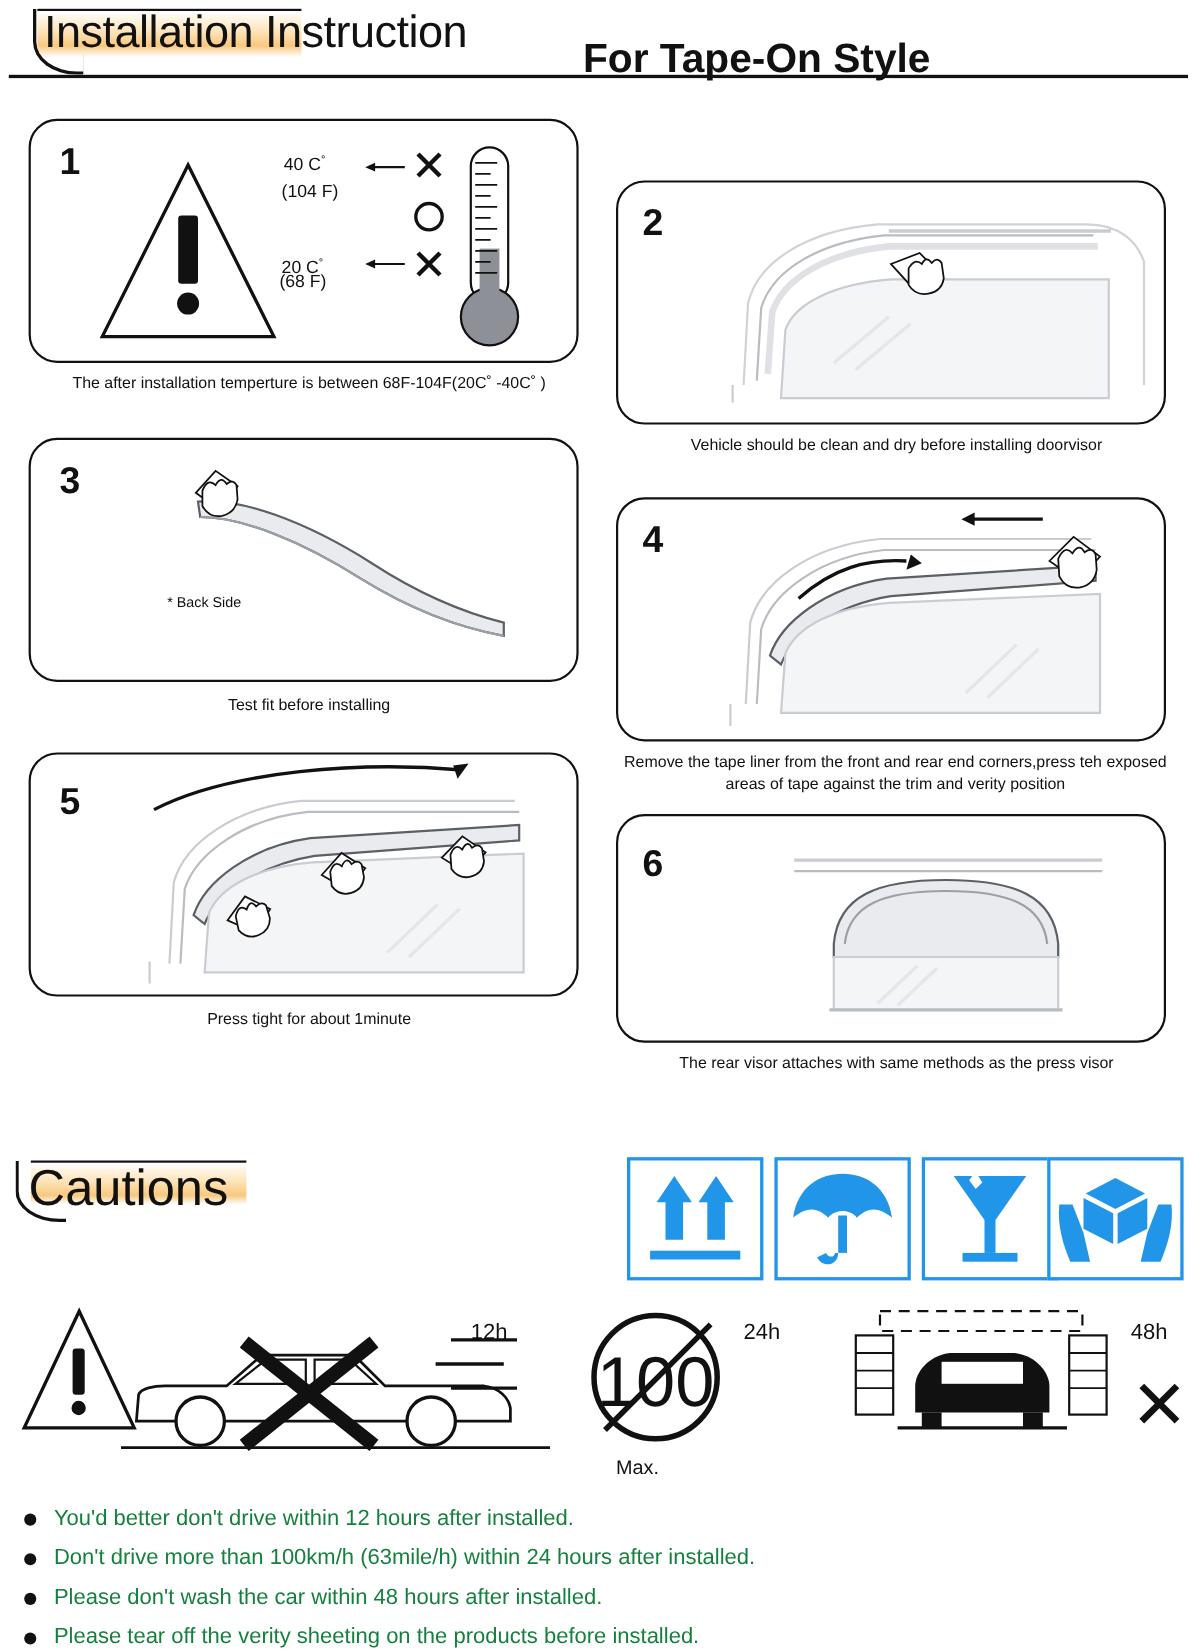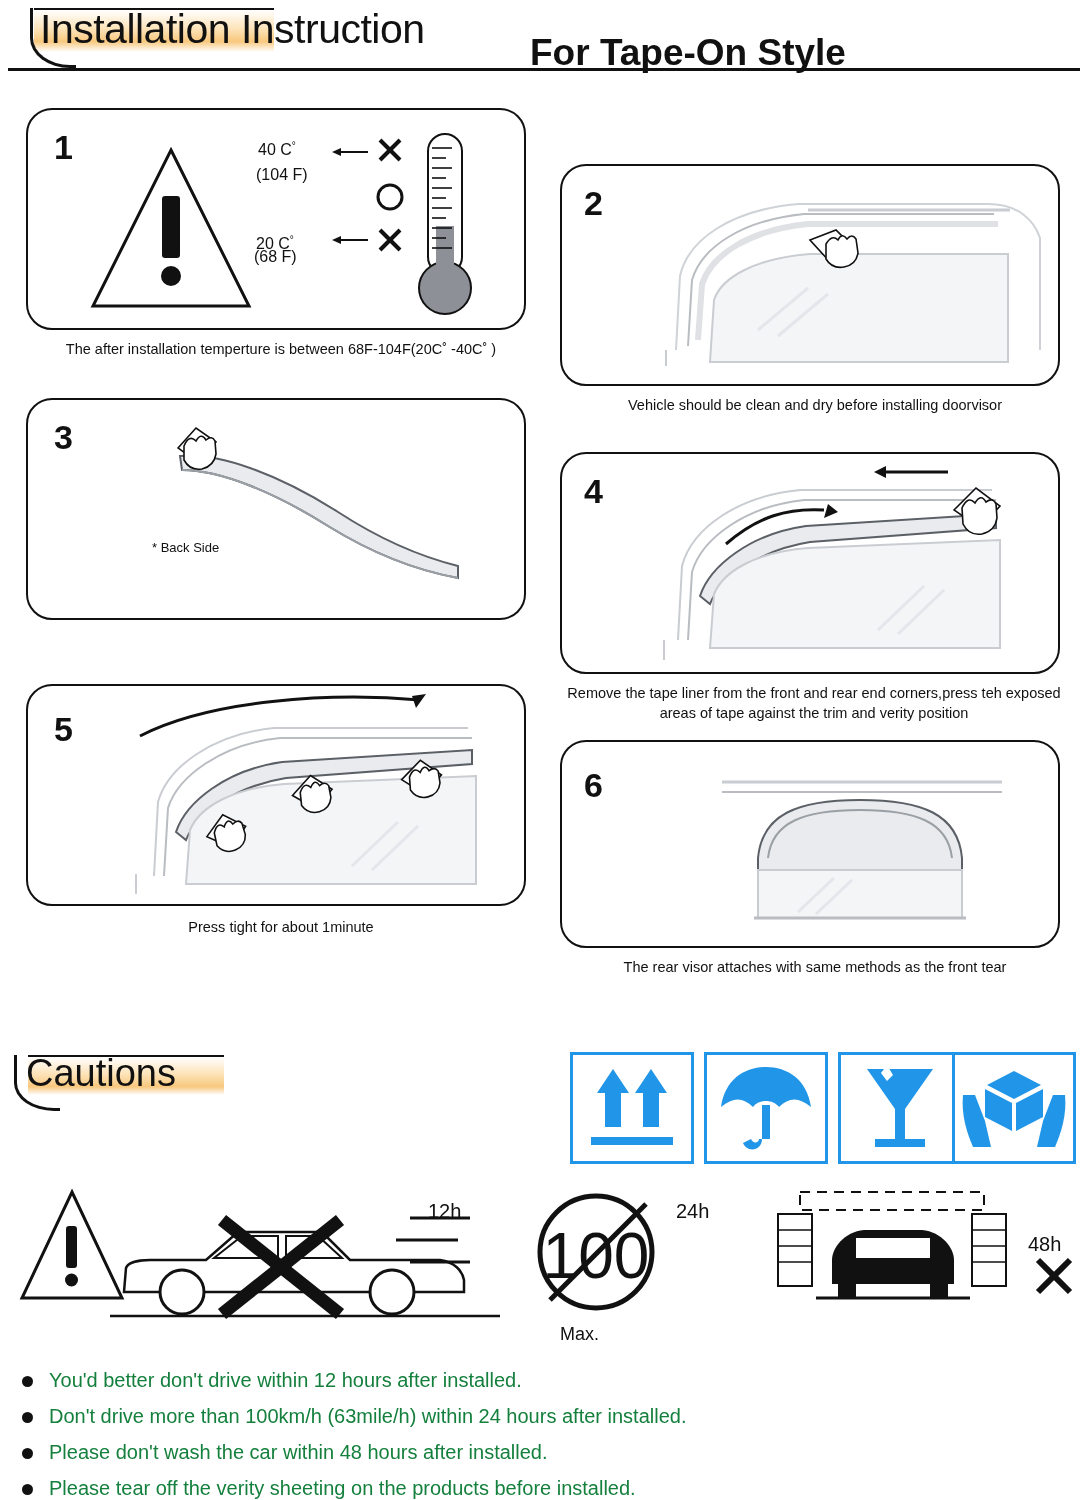--- a/index.html
+++ b/index.html
@@ -71,21 +71,21 @@
     border-top: 2px solid #111;
   }
   .caut-curve {
     position: absolute; left: 14px; top: 1055px; width: 46px; height: 56px;
     border-left: 3px solid #111;
     border-bottom: 3px solid #111;
     border-bottom-left-radius: 40px 28px;
   }
   .caut-title {
     position: absolute; left: 26px; top: 1052px;
-    font-size: 38px; color: #111; white-space: nowrap;
+    font-size: 46px; color: #111; white-space: nowrap;
   }
 
   
   .ship-box {
     position: absolute; top: 1052px; width: 124px; height: 112px;
     border: 3px solid #2196e8; background: #fff;
   }
 
   
   .bullets { position: absolute; left: 22px; top: 1368px; width: 1040px; }
@@ -198,20 +198,21 @@
       <path d="M52 40 C90 36 150 58 210 96 C250 122 290 140 330 150 L330 162 C286 154 242 136 200 110 C146 76 92 54 54 54 Z" fill="#e9ebee" stroke="#5b5f66" stroke-width="2"></path>
       <path d="M54 54 C92 54 146 76 200 110 C242 136 286 154 330 162" fill="none" stroke="#9aa0a6" stroke-width="2"></path>
 
       <g transform="translate(42,6)">
         <path d="M8 26 L26 6 L46 20 L30 42 Z" fill="#fff" stroke="#111" stroke-width="1.6"></path>
         <path d="M14 24 q5 -12 12 -5 q5 -9 10 -1 q6 -5 9 1 l1 13 q-2 12 -14 15 q-12 2 -18 -9 z" fill="#fff" stroke="#111" stroke-width="1.6"></path>
       </g>
     </svg>
     <div class="small-lbl" style="left:124px; top:140px;">* Back Side</div>
   </div>
+  <div class="caption" style="left:26px; top:632px; width:510px;">Test fit before installing</div>
 
   <div class="box" style="left:560px; top:452px; width:500px; height:222px;">
     <div class="stepnum" style="left:22px; top:18px;">4</div>
     <svg style="position:absolute; left:86px; top:8px;" width="410" height="210" viewBox="0 0 410 210">
 
       <path d="M30 178 L34 104 C44 66 90 34 152 28 L344 28" fill="none" stroke="#c9ccd1" stroke-width="2"></path>
       <path d="M40 178 L44 110 C54 76 98 44 156 38 L348 38" fill="none" stroke="#b9bcc1" stroke-width="2"></path>
 
       <path d="M52 134 C62 104 102 72 158 64 L348 52 L348 66 L162 80 C112 88 72 116 62 142 Z" fill="#e9ebee" stroke="#5b5f66" stroke-width="2"></path>
 
@@ -275,21 +276,21 @@
 
       <path d="M100 106 C104 62 140 48 202 48 C264 48 300 62 304 106 L304 118 L100 118 Z" fill="#e9ebee" stroke="#5b5f66" stroke-width="2"></path>
       <path d="M110 106 C114 70 146 58 202 58 C258 58 290 70 294 106" fill="none" stroke="#9aa0a6" stroke-width="2"></path>
 
       <path d="M100 118 L304 118 L304 166 L100 166 Z" fill="#f3f5f7" stroke="#c9ccd1" stroke-width="2"></path>
       <path d="M140 160 L176 126" stroke="#e3e6ea" stroke-width="3"></path>
       <path d="M158 162 L194 128" stroke="#e3e6ea" stroke-width="3"></path>
       <path d="M96 166 L308 166" stroke="#b9bcc1" stroke-width="3"></path>
     </svg>
   </div>
-  <div class="caption" style="left:560px; top:958px; width:510px;">The rear visor attaches with same methods as the front tear</div>
+  <div class="caption" style="left:560px; top:958px; width:510px;">The rear visor attaches with same methods as the press visor</div>
 
   <div class="caut-band"></div>
   <div class="caut-curve"></div>
   <div class="caut-title">Cautions</div>
 
   <div class="ship-box" style="left:570px;">
     <svg width="118" height="106" viewBox="0 0 118 106">
       <g fill="#2196e8">
         <polygon points="40,14 56,38 48,38 48,72 32,72 32,38 24,38"></polygon>
         <polygon points="78,14 94,38 86,38 86,72 70,72 70,38 62,38"></polygon>
@@ -376,21 +377,21 @@
         <line x1="212" y1="60" x2="246" y2="60"></line>
         <line x1="212" y1="76" x2="246" y2="76"></line>
     </g>
 
     <path d="M72 98 L72 74 C72 62 84 46 104 44 L162 44 C182 46 194 62 194 74 L194 98 Z" fill="#111"></path>
     <rect x="96" y="52" width="74" height="20" fill="#fff"></rect>
     <rect x="78" y="98" width="18" height="14" fill="#111"></rect>
     <rect x="170" y="98" width="18" height="14" fill="#111"></rect>
     <line x1="56" y1="112" x2="210" y2="112" stroke="#111" stroke-width="3"></line>
   </svg>
-  <div class="lbl" style="left:1028px; top:1200px;margin-top:33px;">48h</div>
+  <div class="lbl" style="left:1028px; top:1200px;">48h</div>
   <svg style="position:absolute; left:1030px; top:1252px;" width="48" height="48" viewBox="0 0 48 48">
     <g stroke="#111" stroke-width="6">
       <line x1="8" y1="8" x2="40" y2="40"></line>
         <line x1="40" y1="8" x2="8" y2="40"></line>
     </g>
   </svg>
 
   <div class="bullets">
     <div class="bullet-row">
       <div class="bullet-dot"></div>

